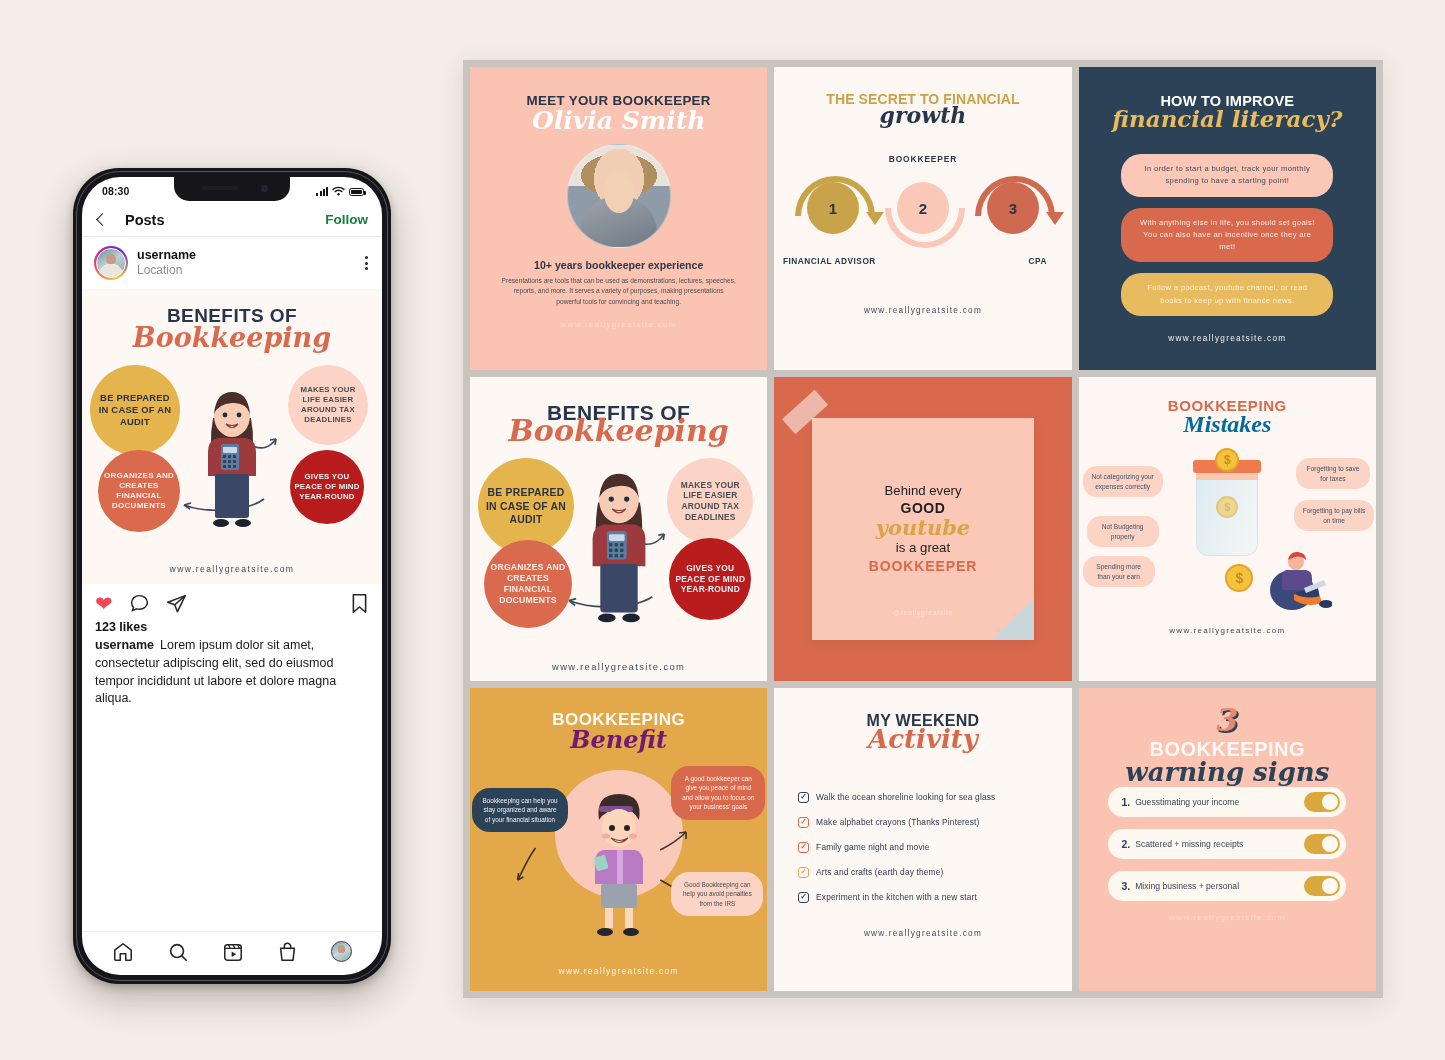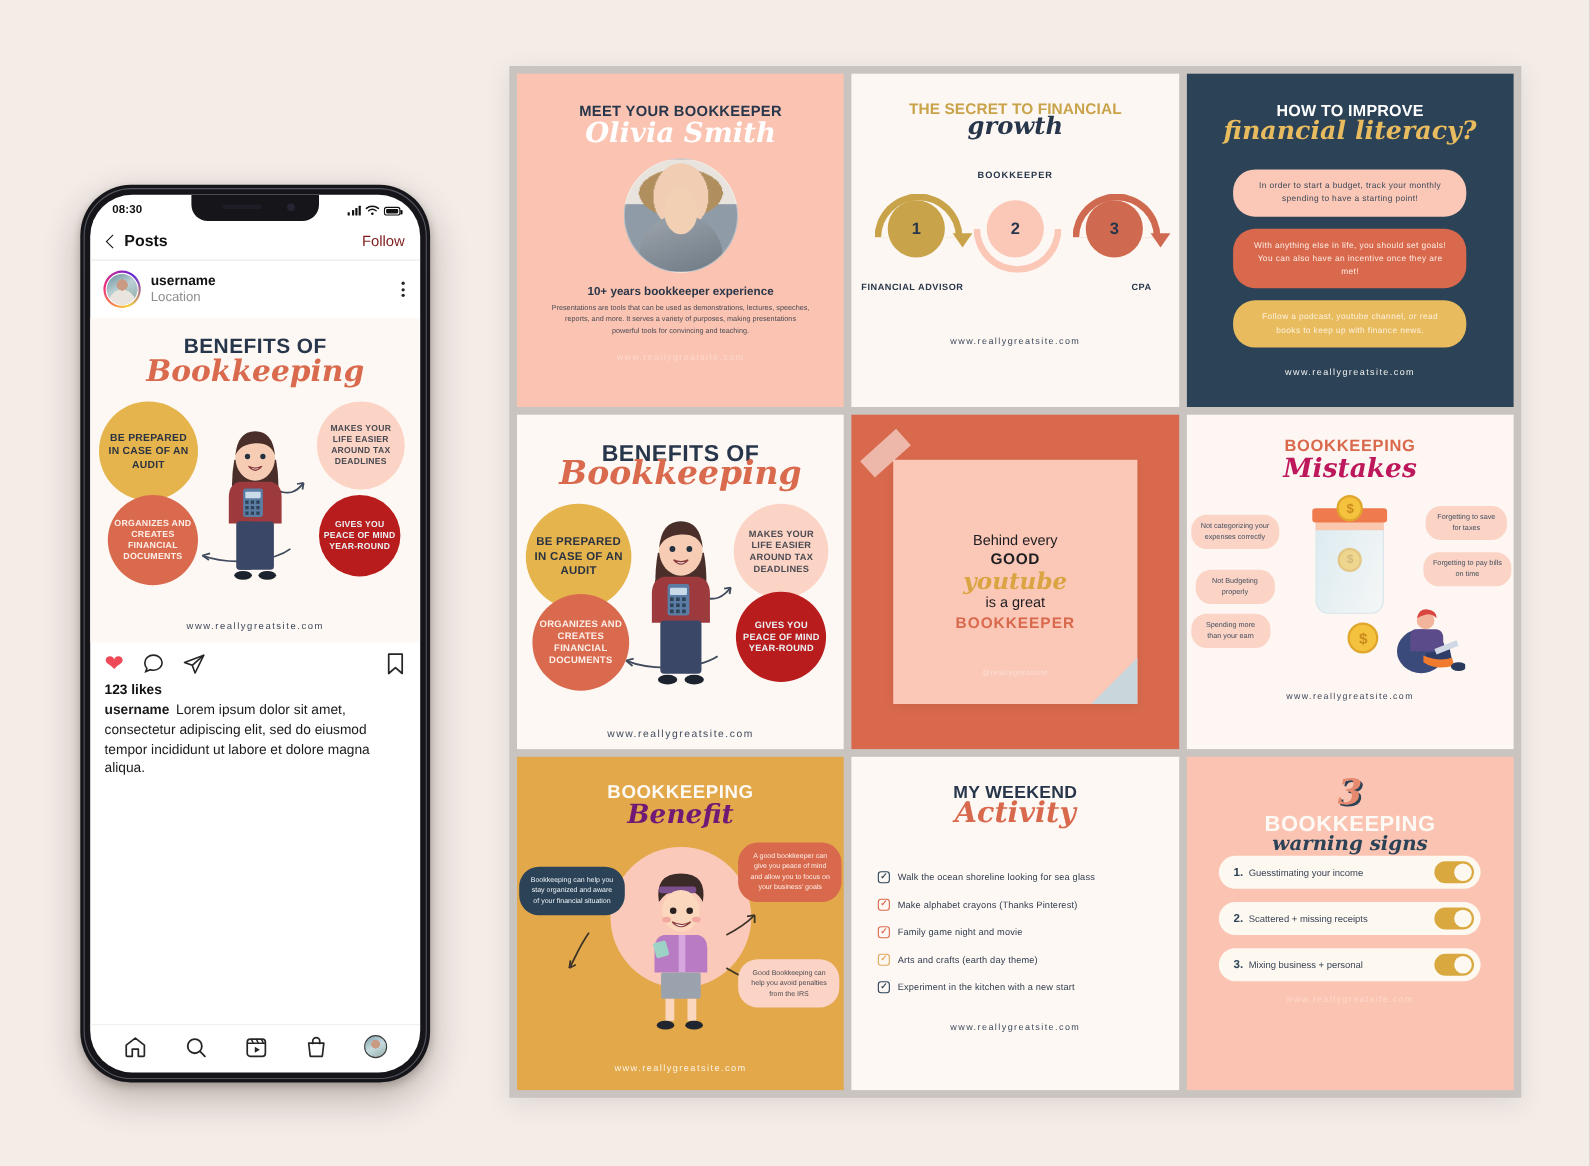--- a/index.html
+++ b/index.html
@@ -47,25 +47,25 @@
   .sig { display:flex; align-items:flex-end; gap:1.2px; height:9px; }
   .sig i { display:block; width:2px; background:#111; border-radius:.5px; }
   .sig i:nth-child(1){height:3px}.sig i:nth-child(2){height:5px}
   .sig i:nth-child(3){height:7px}.sig i:nth-child(4){height:9px}
   .batt { width:15px;height:8px;border:1.2px solid #111;border-radius:2.4px;position:relative;}
   .batt::before{content:"";position:absolute;inset:1px;background:#111;border-radius:1px;}
   .batt::after{content:"";position:absolute;right:-3px;top:2px;width:1.6px;height:4px;background:#111;border-radius:0 1px 1px 0;}
 
   .app-header {
     height: 34px; display:flex; align-items:center; padding: 0 14px;
-    border-bottom: 1px solid #e9e9e9; gap: 6px;
+    border-bottom: 1px solid #e9e9e9; gap: 18px;
   }
   .back-chevron { width:9px;height:9px;border-left:1.8px solid #121212;border-bottom:1.8px solid #121212;transform:rotate(45deg);margin-left:2px;}
   .app-header .title { font-size: 14.5px; font-weight: 700; color:#121212; flex:1; }
-  .follow-btn { font-size: 13.5px; font-weight: 400; color:#7f1d1d; }
+  .follow-btn { font-size: 13.5px; font-weight: 700; color:#15803d; }
 
   .post-head { display:flex; align-items:center; gap:9px; padding: 9px 12px; }
   .avatar-ring {
     width: 34px;height:34px;border-radius:50%;padding:2px;flex:none;
     background: conic-gradient(from 160deg,#f9ce34,#ee2a7b,#6228d7,#f9ce34);
   }
   .avatar-img{
     width:100%;height:100%;border-radius:50%;border:1.5px solid #fff;
     background:
       radial-gradient(circle at 50% 36%, #c99b84 0 22%, transparent 23%),
@@ -222,21 +222,21 @@
   .sticky .l1 { font-size:13.2px;color:#1d1d22; }
   .sticky .l2 { font-size:14px;font-weight:800;color:#1d1d22;letter-spacing:.6px;margin-top:2px;}
   .sticky .l3 { font-size:21px;color:#d9a441;margin-top:-1px; }
   .sticky .l4 { font-size:13.2px;color:#1d1d22;margin-top:0; }
   .sticky .l5 { font-size:14px;font-weight:700;color:#d9694c;letter-spacing:.9px;margin-top:3px;}
   .sticky .handle { position:absolute; bottom:11%; font-size:7px;color:#fbe0d6;letter-spacing:.6px;}
 
   
   .t-mistake { background:#fdf6f2; text-align:center; padding-top:20px; }
   .t-mistake .h1 { font-size:15px;font-weight:800;color:#d9694c;letter-spacing:.6px;}
-  .t-mistake .h2 { font-size:24px;color:#be185d;margin-top:-3px;}
+  .t-mistake .h2 { font-size:24px;color:#0369a1;margin-top:-3px;font-family:Liberation Serif, serif;}
   .mist-stage { position:relative; width:100%;height:170px;margin-top:10px;}
   .mpill {
     position:absolute; background:#fbd4c6;color:#45505f;border-radius:14px;
     font-size:6.6px;line-height:1.42;padding:6px 8px;text-align:center;
   }
   .jar {
     position:absolute; left:50%; transform:translateX(-50%); top:22px;
     width:62px;height:86px;border-radius:5px 5px 12px 12px;
     background:linear-gradient(110deg, rgba(214,233,240,.85), rgba(238,247,250,.55));
     border:1.6px solid #d2e4ea;
@@ -275,21 +275,21 @@
   .chk { width:11px;height:11px;border-radius:3px;border:1.4px solid currentColor;
          display:flex;align-items:center;justify-content:center;flex:none;
          font-size:8px;font-weight:700;line-height:1;}
   .t-weekend .url { font-size:8.2px;color:#3e4a5c;margin-top:26px;}
 
   
   .t-warn { background:#fbc4b2; text-align:center; padding-top:16px; }
   .t-warn .big3 { font-size:32px;font-weight:800;color:#e58a6e;
     text-shadow:2px 2px 0 #2b4257; line-height:1;}
   .t-warn .h1 { font-size:20px;font-weight:800;color:#fdfaf6;letter-spacing:.5px;margin-top:2px;}
-  .t-warn .h2 { font-size:18px;color:#2b4257;margin-top:-4px;}
+  .t-warn .h2 { font-size:26px;color:#2b4257;margin-top:-4px;}
   .wrow { width:80%;margin:0 auto 12px;background:#fdf8f0;border-radius:20px;
           height:30px;display:flex;align-items:center;padding:0 6px 0 13px;gap:5px;}
   .wrow:first-of-type { margin-top:24px; }
   .wrow .num { font-size:10.5px;font-weight:800;color:#2b4257; }
   .wrow .txt { font-size:8.6px;color:#3a4557;flex:1;text-align:left; }
   .toggle { width:36px;height:20px;border-radius:11px;background:#d9a93f;
             position:relative;flex:none;}
   .toggle i { position:absolute;right:2px;top:2px;width:16px;height:16px;
               border-radius:50%;background:#fdf8f0;display:block;}
   .t-warn .url { font-size:8px;color:#fdd8cb;margin-top:12px;}

